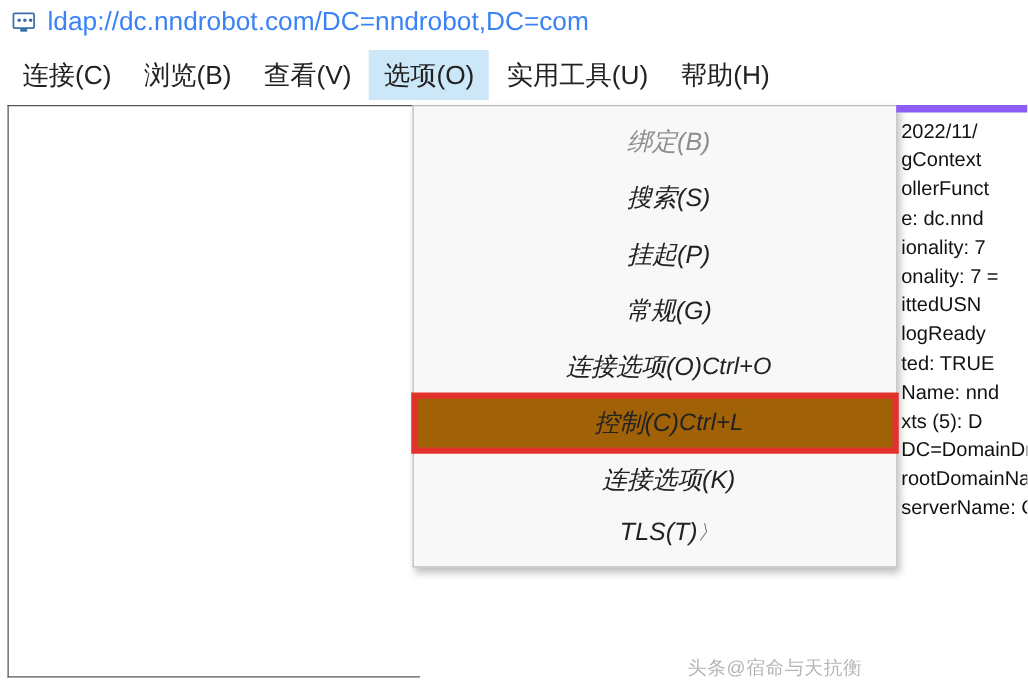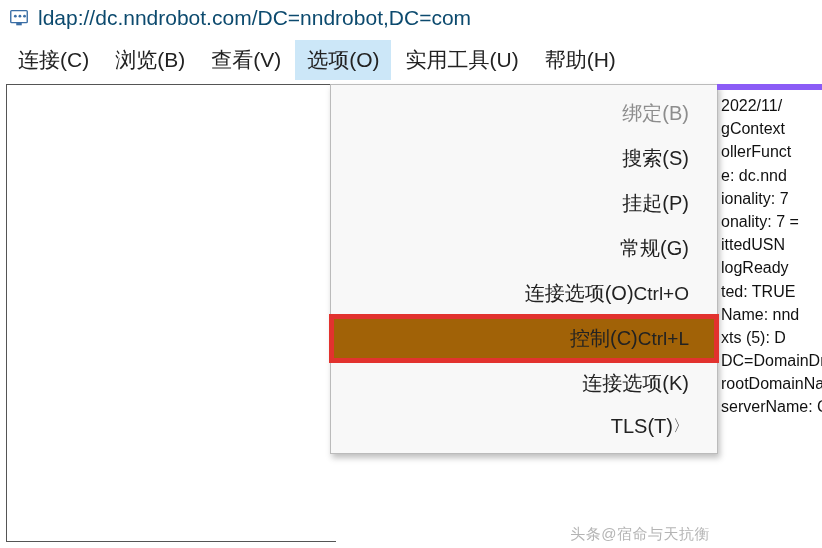--- a/index.html
+++ b/index.html
@@ -9,21 +9,21 @@
     width: 822px;
     height: 548px;
     overflow: hidden;
     position: relative;
   }
   .title-bar {
     display: flex;
     align-items: center;
     padding: 6px 8px;
     font-size: 21px;
-    color: #0c4a6e;
+    color: #3b82f6;
     gap: 8px;
   }
   .app-icon {
     width: 22px;
     height: 22px;
     flex-shrink: 0;
   }
   .menu-bar {
     display: flex;
     align-items: flex-end;
@@ -69,39 +69,40 @@
     top: 0;
     left: 330px;
     width: 388px;
     background: #f8f8f8;
     border: 1px solid #bbb;
     box-shadow: 2px 4px 6px rgba(0,0,0,.25);
     padding: 6px 0;
   }
   .drop-item {
     display: flex;
-    justify-content: flex-end;
+    justify-content: center;
     align-items: center;
     padding: 9px 28px 9px 50px;
     font-size: 20px;
     color: #222;
     cursor: pointer;
+    font-style: italic;
   }
   .drop-item.disabled { color: #8d8d8d; cursor: default; }
   .drop-item.selected { background: #a16207; }
   .drop-item.boxed {
     outline: 5px solid #e2322e;
     outline-offset: -3px;
   }
   .shortcut { color: inherit; font-size: 19px; }
   .submenu-arrow { font-size: 16px; color: #444; }
   .watermark {
     position: absolute;
     bottom: 4px;
-    right: 112px;
+    right: 132px;
     font-size: 15px;
     color: #777;
     opacity: .55;
     letter-spacing: .5px;
     text-align: right;
   }
 </style>
 </head>
 <body>
 

